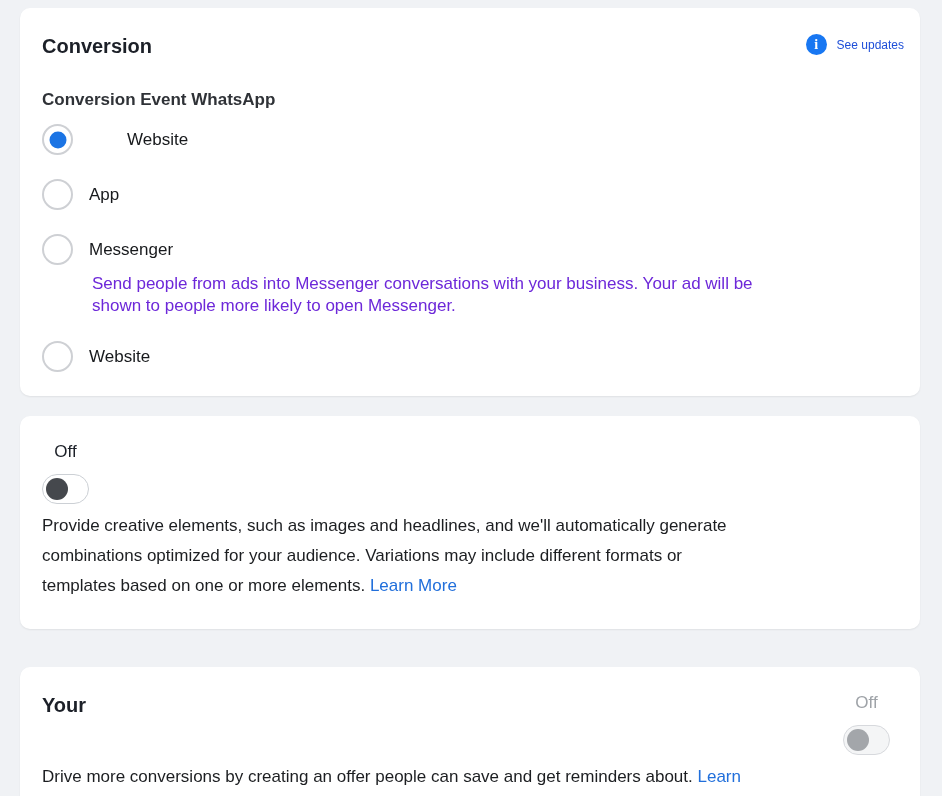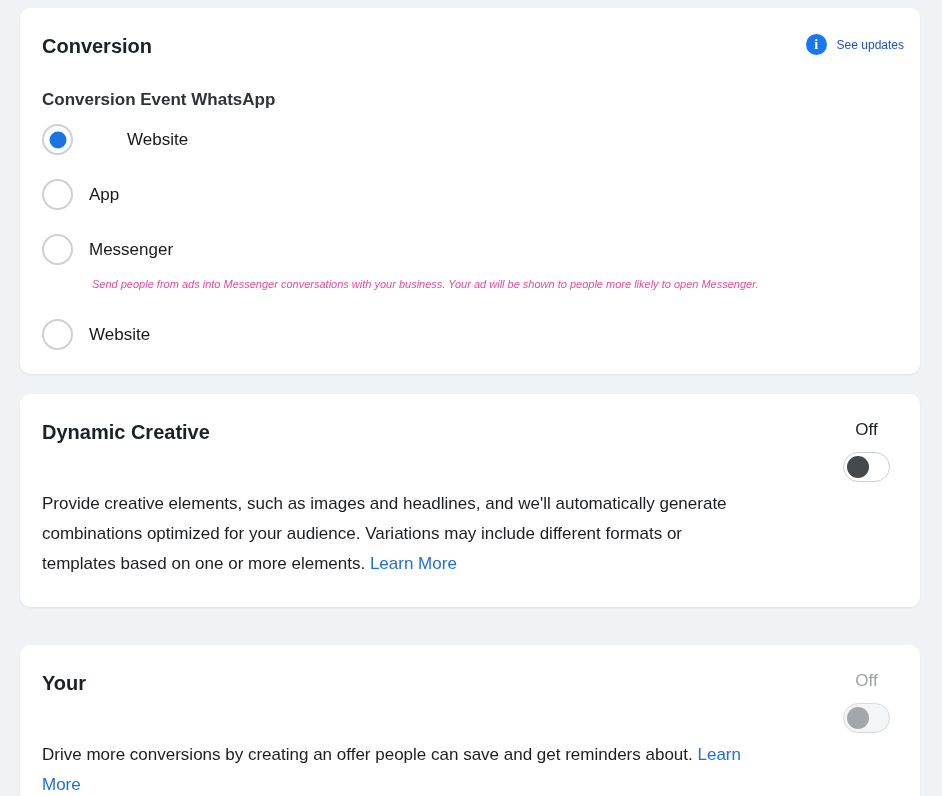--- a/index.html
+++ b/index.html
@@ -49,21 +49,21 @@
   .radio.checked::after {
     content: ""; position: absolute;
     width: 17px; height: 17px; border-radius: 50%;
     background: #1b74e4;
     left: 50%; top: 50%; transform: translate(-50%, -50%);
   }
   .option-label { font-size: 17px; margin-left: 16px; cursor: pointer; color: #17191c; }
   .option-desc {
     margin: 8px 0 3px 50px;
     max-width: 680px;
-    font-size: 11px; line-height: 22px; color: #ec4899; font-style: italic;
+    font-size: 17px; line-height: 22px; color: #6d28d9;
   }
 
   .toggle-group { display: flex; align-items: center; gap: 12px; margin-right: 14px; flex-direction: column; }
   .toggle-off-label { font-size: 17px; color: #1c2028; }
   .toggle {
     width: 47px; height: 30px; border-radius: 15px;
     background: #ffffff; border: 1.5px solid #ccd0d5;
     position: relative; cursor: pointer;
   }
   .toggle .knob {
@@ -115,21 +115,20 @@
     <p class="option-desc">Send people from ads into Messenger conversations with your business. Your ad will be shown to people more likely to open Messenger.</p>
 
     <div class="option-row">
       <span class="radio"></span>
       <span class="option-label">Website</span>
     </div>
   </section>
 
   <section class="card card-dynamic">
     <div class="card-header">
-      <h2 class="card-title">Dynamic Creative</h2>
       <div class="toggle-group">
         <span class="toggle-off-label">Off</span>
         <span class="toggle">
           <span class="knob"></span>
         </span>
       </div>
     </div>
     <p class="card-desc"><span>Provide creative elements, such as images and headlines, and we'll automatically generate combinations optimized for your audience. Variations may include different formats or templates based on one or more elements. </span><a class="learn-more">Learn More</a></p>
   </section>
 

